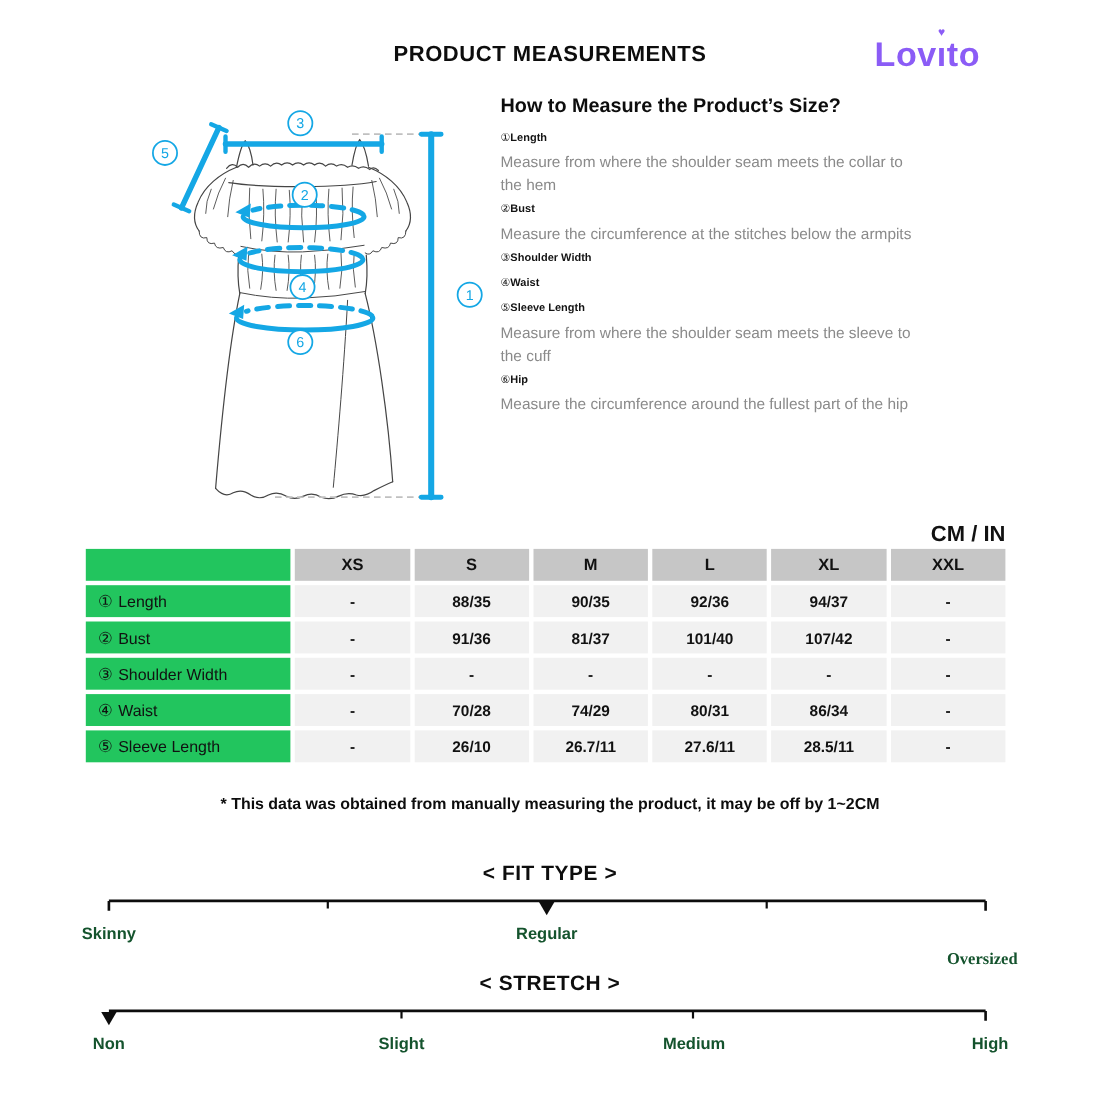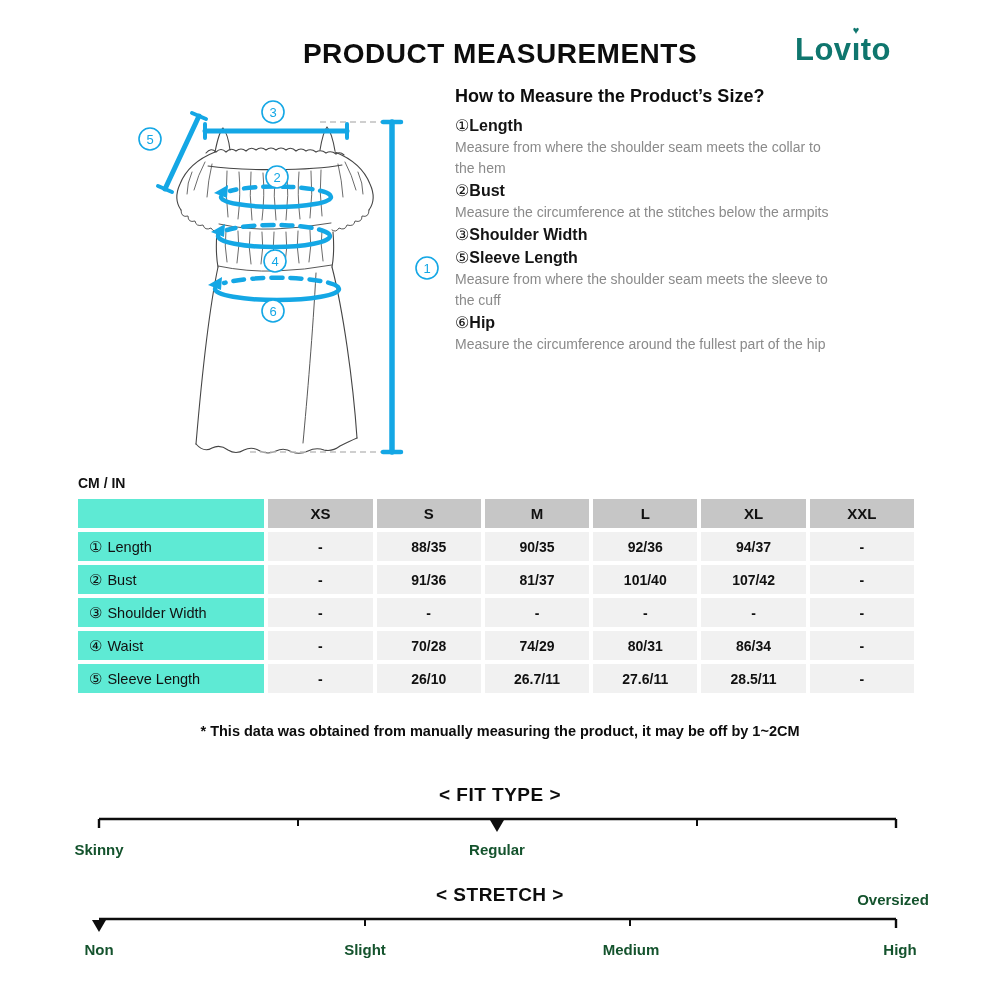--- a/index.html
+++ b/index.html
@@ -1,38 +1,38 @@
 <!DOCTYPE html>
 <html><head>
 <meta charset="utf-8">
 <style>
   html,body{margin:0;padding:0;background:#fff;}
   .page{position:relative;width:1000px;height:1000px;background:#fff;overflow:hidden;
         font-family:"Liberation Sans",sans-serif;color:#111;}
   
   .title{position:absolute;left:0;top:38px;width:100%;text-align:center;
-         font-size:28px;font-weight:bold;letter-spacing:.5px;color:#0d0d0d;}
-  .brand{position:absolute;left:795px;top:32px;font-size:31px;font-weight:bold;color:#0f766e;letter-spacing:.5px;}
+         font-size:20px;font-weight:bold;letter-spacing:.5px;color:#0d0d0d;}
+  .brand{position:absolute;left:795px;top:32px;font-size:31px;font-weight:bold;color:#8b5cf6;letter-spacing:.5px;}
   .brand .iwrap{position:relative;display:inline-block;}
   .brand .heart{position:absolute;left:50%;top:-7px;transform:translateX(-50%);font-size:11px;line-height:11px;}
   
   .ins{position:absolute;left:455px;top:84px;width:460px;}
   .ins h2{margin:0 0 7px 0;font-size:18px;line-height:24px;font-weight:bold;color:#0d0d0d;}
-  .ins .head{font-size:16px;line-height:22px;font-weight:bold;margin-top:1px;color:#141414;}
+  .ins .head{font-size:10px;line-height:22px;font-weight:bold;margin-top:1px;color:#141414;}
   .ins .head .cnum{font-weight:normal;}
   .ins .desc{font-size:14px;line-height:21px;color:#8a8a8a;white-space:pre-line;}
   
   .diagram{position:absolute;left:90px;top:85px;width:360px;height:390px;}
   
-  .unit{position:absolute;left:78px;top:475px;width:836px;font-size:14px;font-weight:bold;}
+  .unit{position:absolute;left:78px;top:475px;width:836px;text-align:right;font-size:20px;font-weight:bold;}
   
   .sizetbl{position:absolute;left:74px;top:495px;width:844px;border-collapse:separate;border-spacing:4px;}
   .sizetbl th,.sizetbl td{height:27px;text-align:center;vertical-align:middle;}
   .sizetbl th{background:#c6c6c6;font-size:15px;font-weight:bold;width:101px;}
-  .sizetbl th.corner,.sizetbl td.lbl{background:#5eead4;width:172px;}
+  .sizetbl th.corner,.sizetbl td.lbl{background:#22c55e;width:172px;}
   .sizetbl td{background:#f1f1f1;font-size:14px;font-weight:bold;}
   .sizetbl td.lbl{text-align:left;padding-left:11px;font-weight:normal;font-size:14.5px;}
   .sizetbl td.lbl .num{margin-right:5px;font-size:15px;}
   
   .footnote{position:absolute;left:0;top:723px;width:100%;text-align:center;
             font-size:14.5px;font-weight:bold;color:#0d0d0d;}
   
   .scale-title{position:absolute;left:0;width:100%;text-align:center;font-size:19px;
                font-weight:bold;letter-spacing:.5px;color:#0d0d0d;}
   .scale-svg{position:absolute;left:0;width:1000px;height:22px;}
@@ -169,20 +169,21 @@
 
     <div class="head"><span class="cnum">①</span><span>Length</span></div>
     <div class="desc">Measure from where the shoulder seam meets the collar to
 the hem</div>
 
     <div class="head"><span class="cnum">②</span><span>Bust</span></div>
     <div class="desc">Measure the circumference at the stitches below the armpits</div>
 
     <div class="head"><span class="cnum">③</span><span>Shoulder Width</span></div>
 
+    <div class="head"><span class="cnum">④</span><span>Waist</span></div>
 
     <div class="head"><span class="cnum">⑤</span><span>Sleeve Length</span></div>
     <div class="desc">Measure from where the shoulder seam meets the sleeve to
 the cuff</div>
 
     <div class="head"><span class="cnum">⑥</span><span>Hip</span></div>
     <div class="desc">Measure the circumference around the fullest part of the hip</div>
   </div>
 
   <div class="unit">CM / IN</div>
@@ -252,21 +253,21 @@
   <svg class="scale-svg" style="top:816px;" viewBox="0 0 1000 22" xmlns="http://www.w3.org/2000/svg">
     <g stroke="#0d0d0d" fill="none">
       <path d="M99,3 H896" stroke-width="2.4"></path>
       <path d="M99,3 V12 M896,3 V12" stroke-width="2.4"></path>
       <path d="M298,3 V10 M697,3 V10" stroke-width="2"></path>
     </g>
     <polygon points="490,4 504,4 497,16" fill="#0d0d0d"></polygon>
   </svg>
   <div class="scale-label" style="left:44px;top:841px;">Skinny</div>
   <div class="scale-label" style="left:442px;top:841px;">Regular</div>
-  <div class="scale-label" style="left:838px;top:891px;">Oversized</div>
+  <div class="scale-label" style="left:838px;top:864px;font-family:Liberation Serif, serif;">Oversized</div>
 
   <div class="scale-title" style="top:884px;">&lt; STRETCH &gt;</div>
   <svg class="scale-svg" style="top:916px;" viewBox="0 0 1000 22" xmlns="http://www.w3.org/2000/svg">
     <g stroke="#0d0d0d" fill="none">
       <path d="M99,3 H896" stroke-width="2.4"></path>
       <path d="M896,3 V12" stroke-width="2.4"></path>
       <path d="M365,3 V10 M630,3 V10" stroke-width="2"></path>
     </g>
     <polygon points="92,4 106,4 99,16" fill="#0d0d0d"></polygon>
   </svg>

